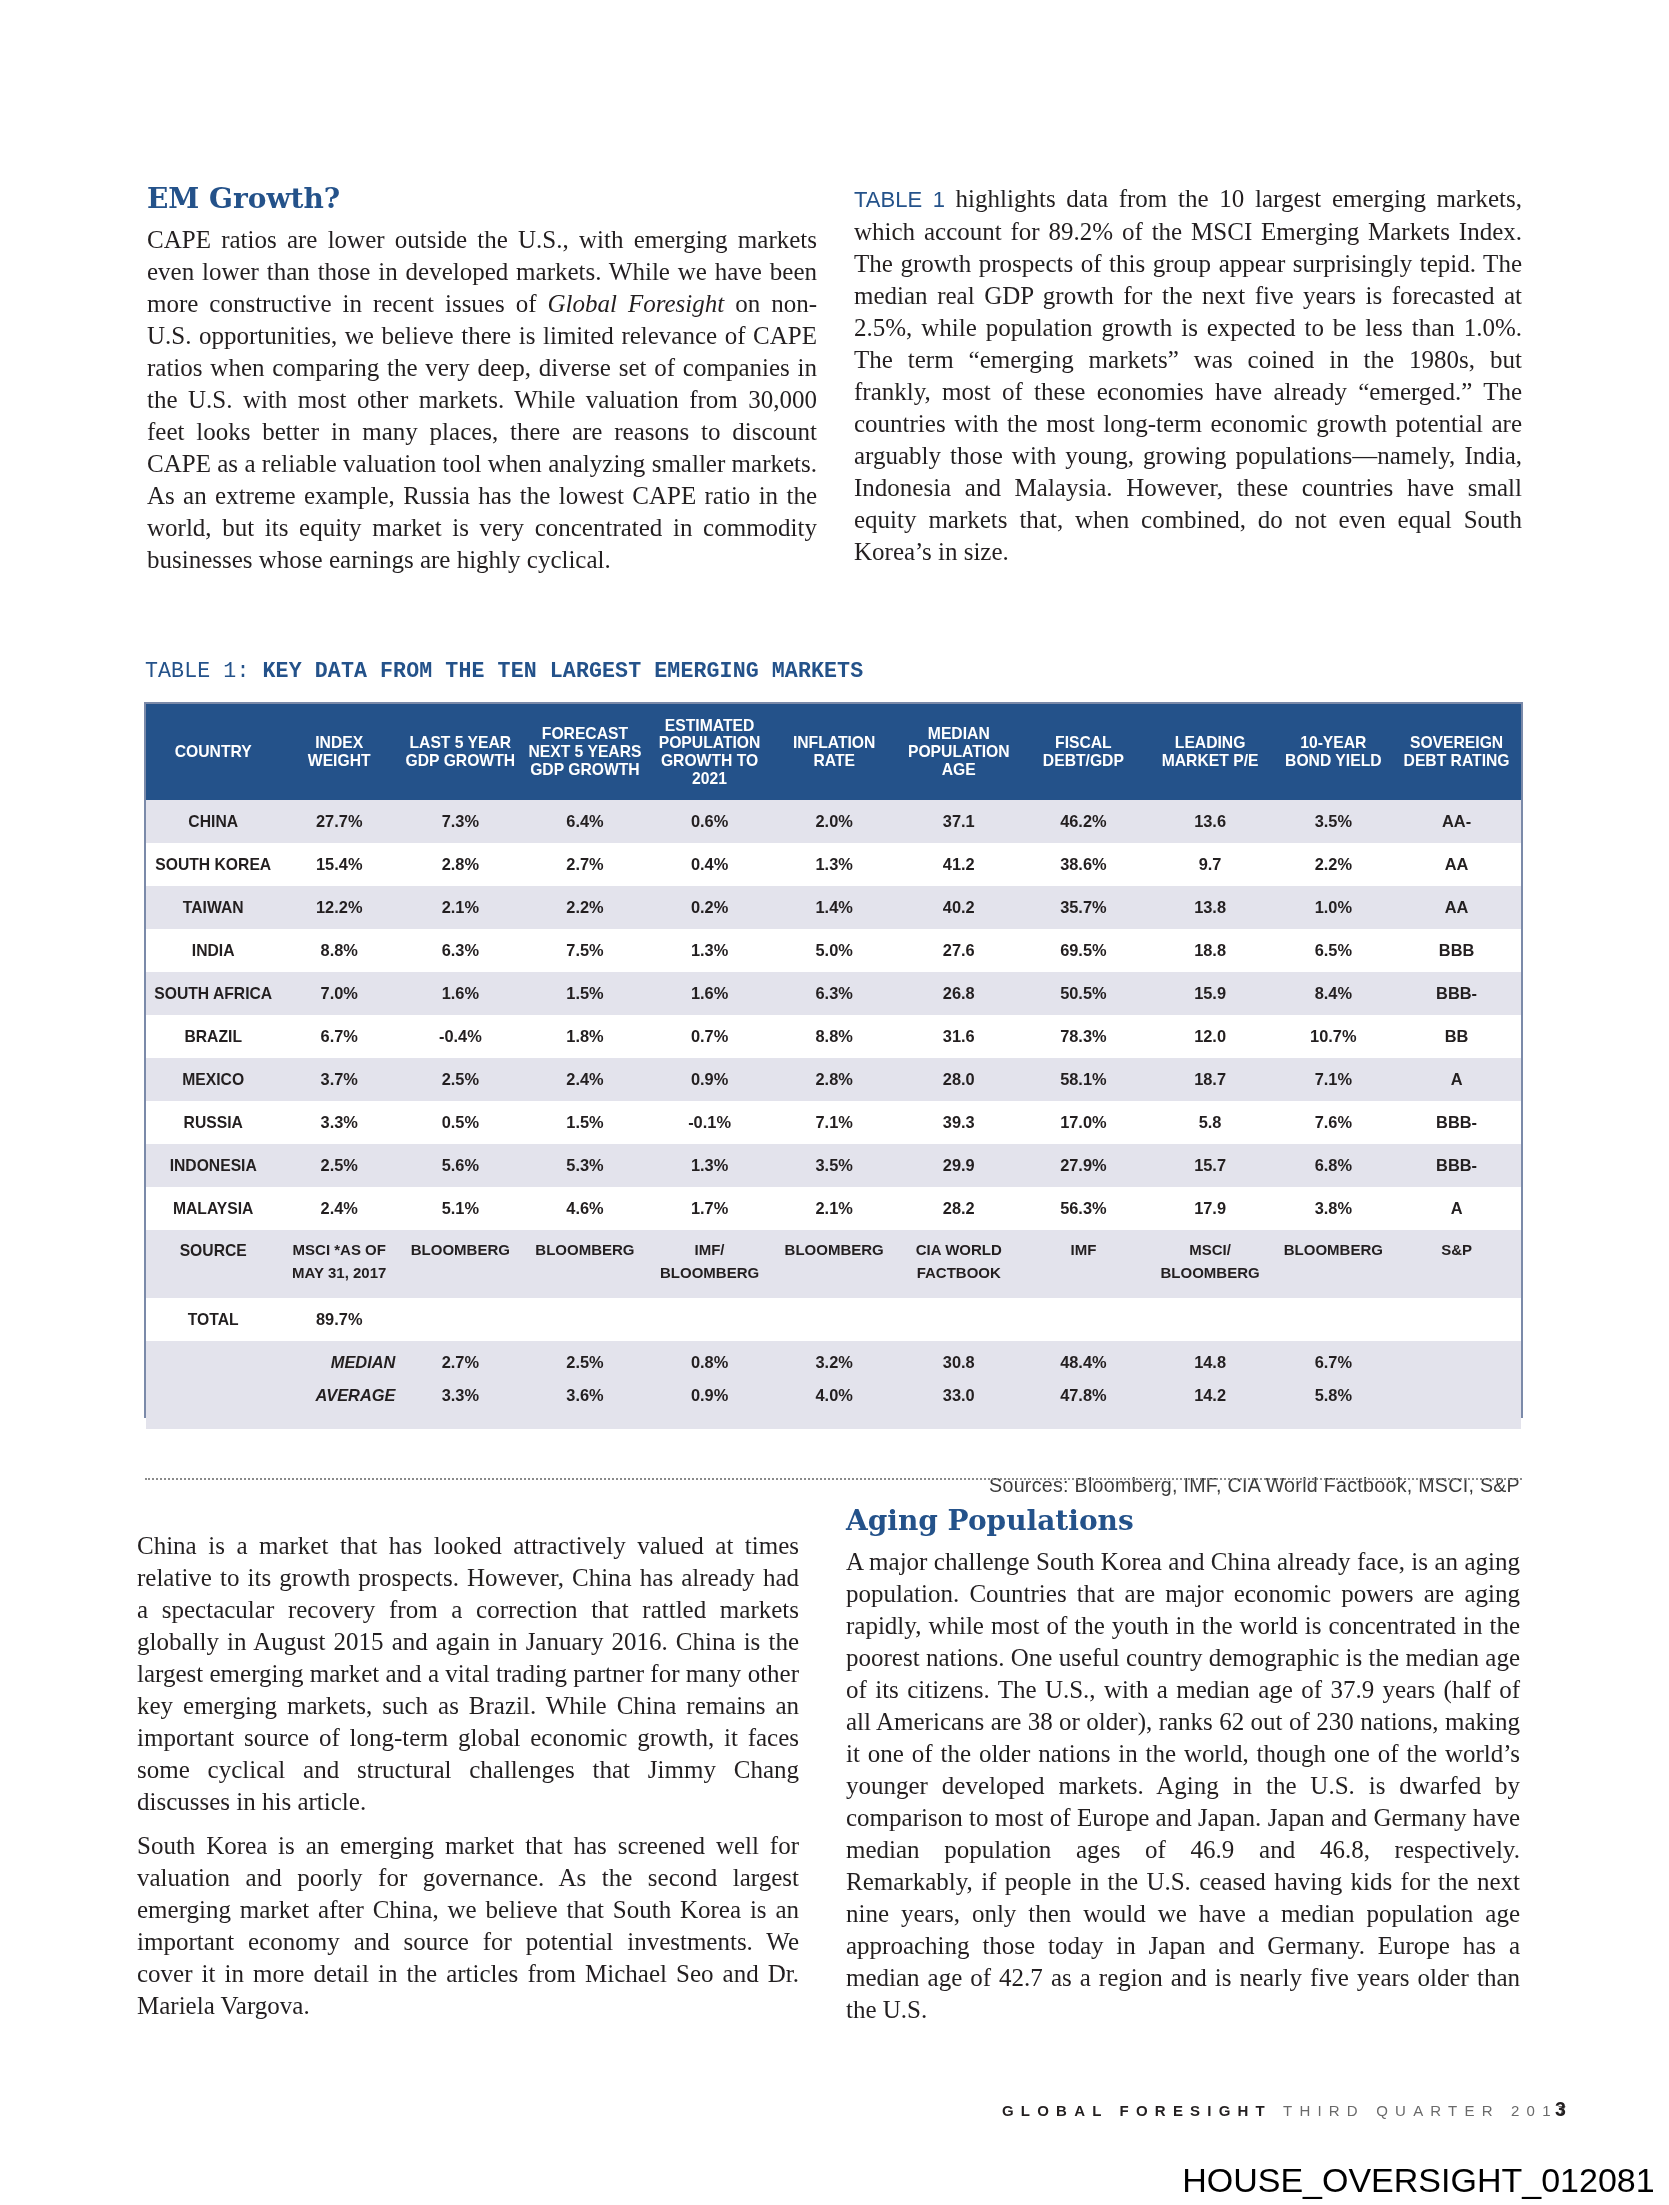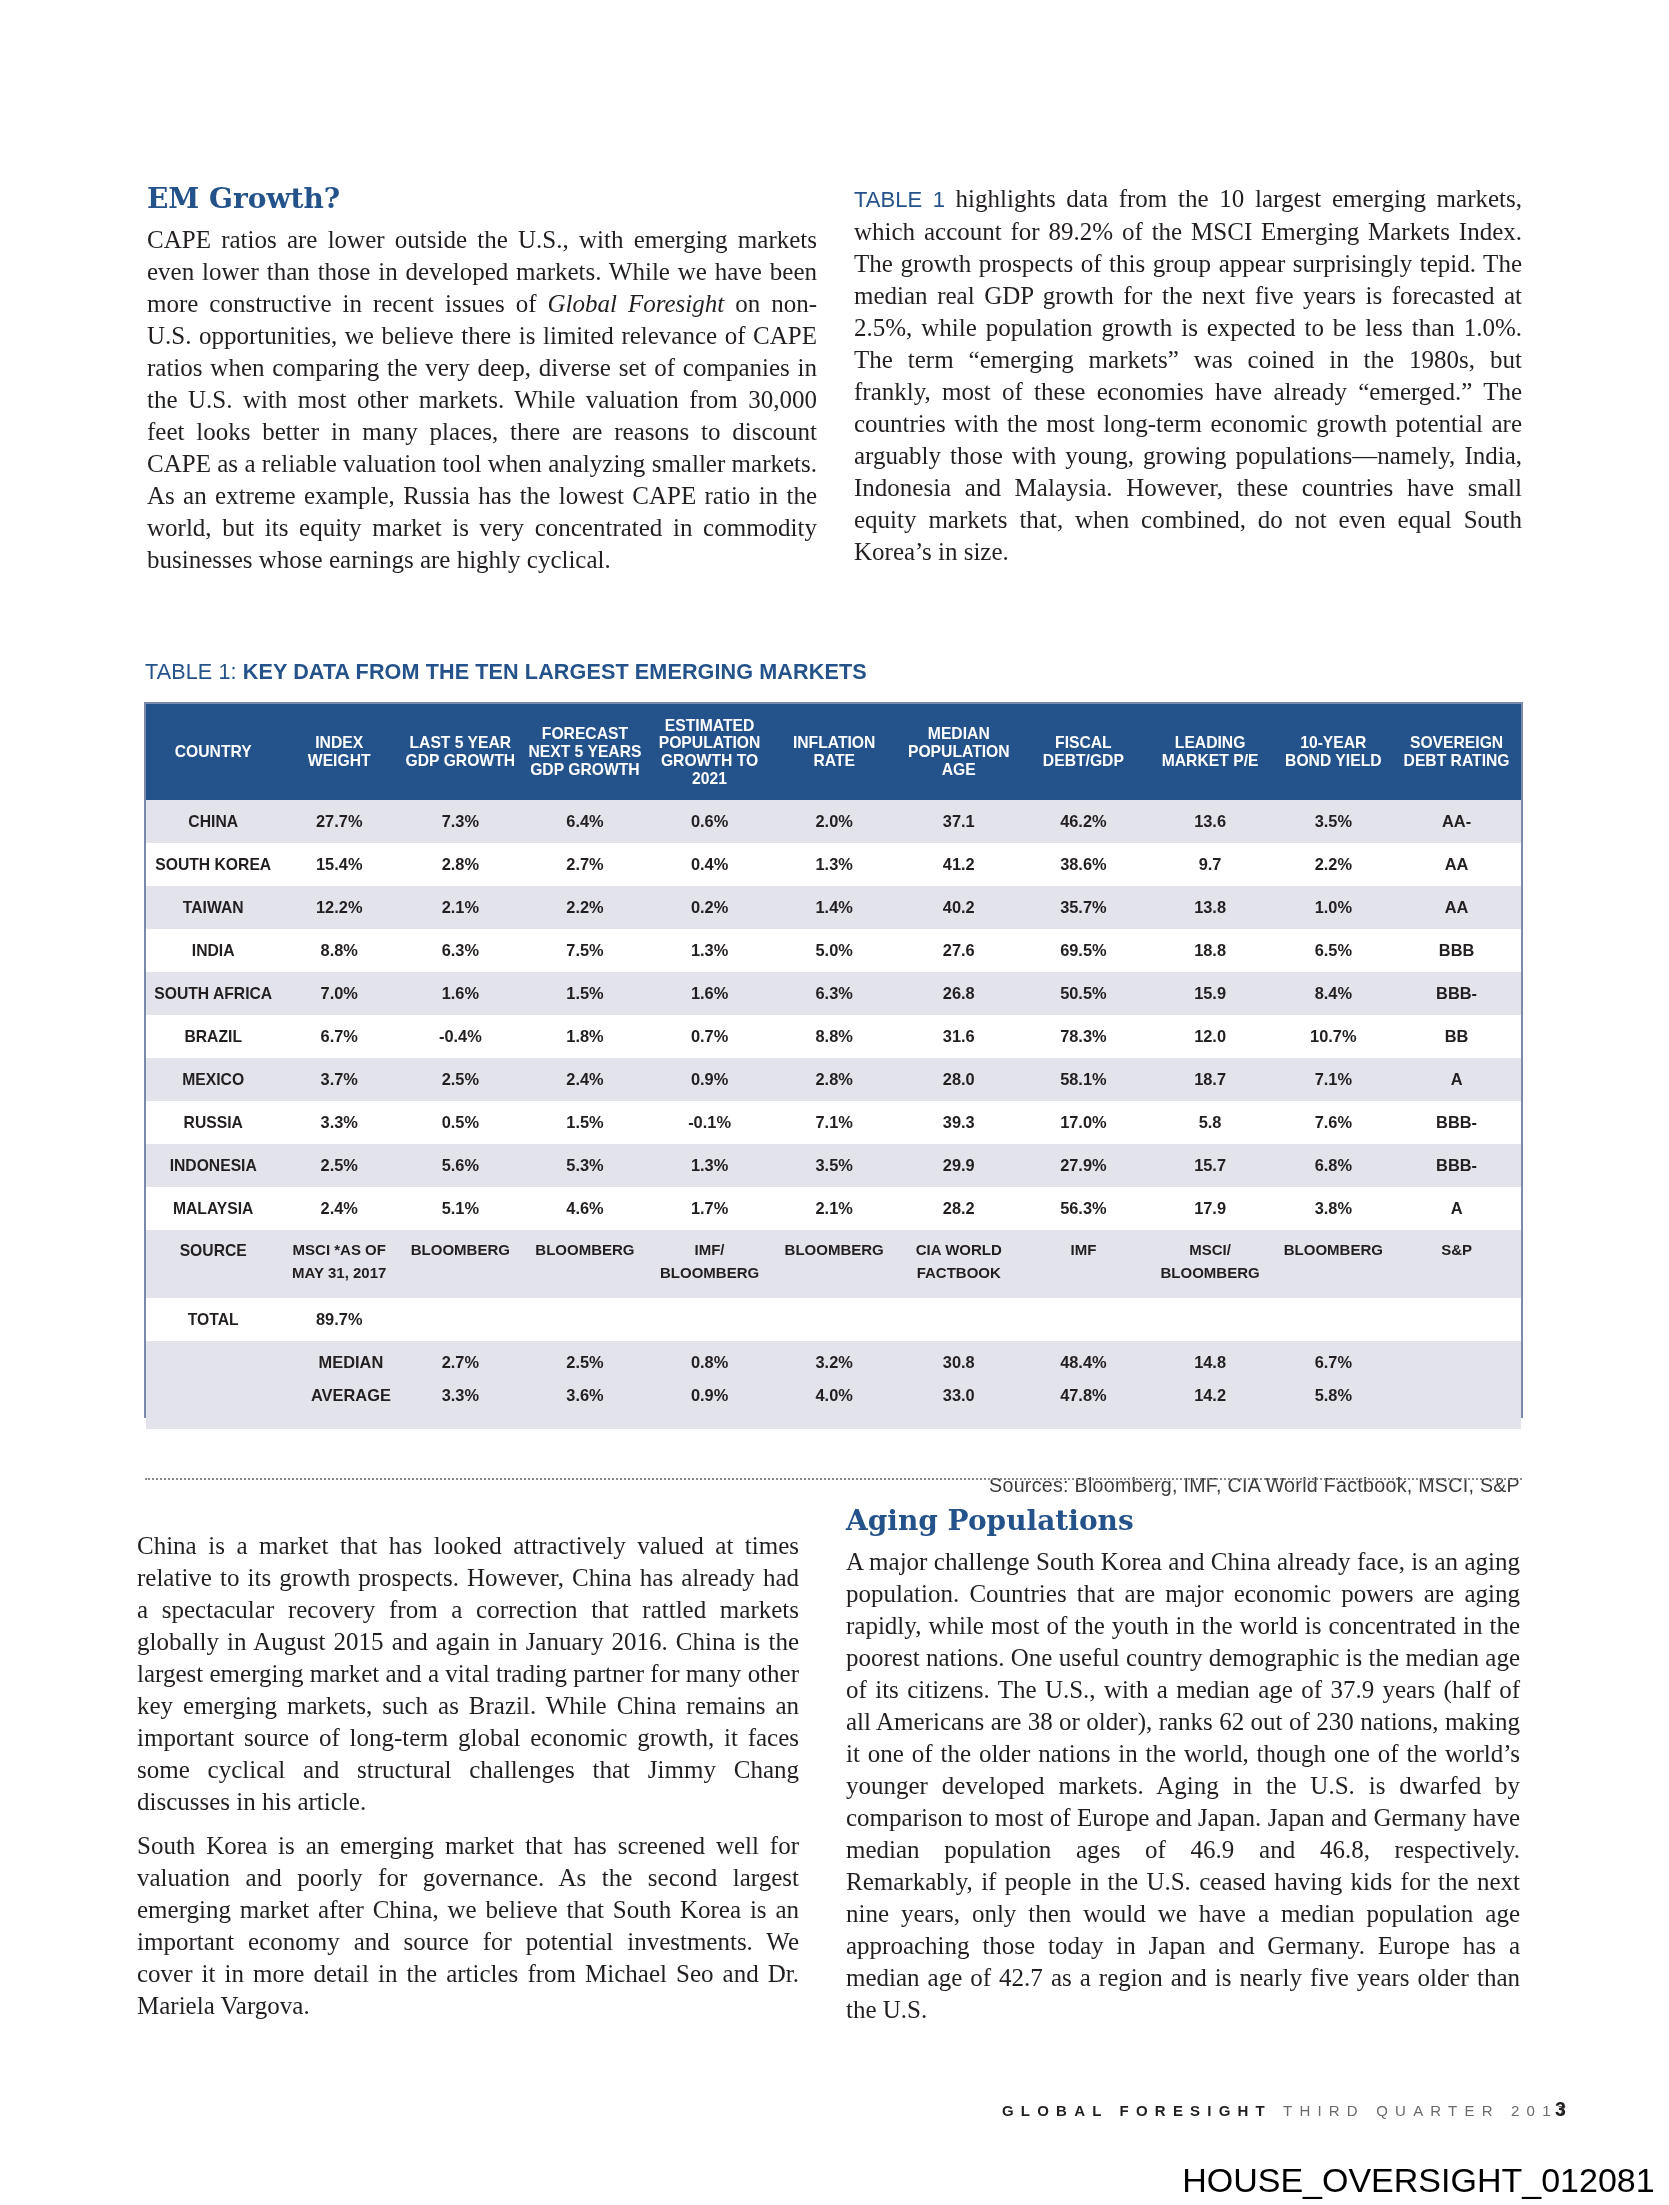--- a/index.html
+++ b/index.html
@@ -15,21 +15,21 @@
     font-size: 25px; line-height: 32px; text-align: justify; margin: 0;
     color: #231f20; hyphens: none;
   }
   .body-text p { margin: 0; }
   .body-text p + p { margin-top: 12px; }
   .tbl-ref { font-family: "Liberation Sans", sans-serif; color: #24528a; font-size: 22px; }
 
   
   #caption {
     position: absolute; left: 145px; top: 659px;
-    font-family: Liberation Sans, sans-serif; font-size: 21.6px; color: #24528a;
+    font-family: Liberation Mono, monospace; font-size: 21.6px; color: #24528a;
     letter-spacing: 0.1px; white-space: nowrap;
   }
   #caption .lead { font-weight: normal; }
   #caption .title { font-weight: bold; }
 
   
   #table-wrap {
     position: absolute; left: 144px; top: 702px; width: 1379px; height: 716px;
     border: 2.6px solid #7b8aa9; box-sizing: border-box; background: #ffffff;
   }
@@ -47,21 +47,21 @@
   }
   table.data td.country { font-size: 15.7px; }
   table.data tr.shade td { background: #e3e3ec; }
   table.data tr.row td { height: 43px; }
   table.data tr.src td { height: 59px; vertical-align: top; padding-top: 7.9px; font-size: 15px; line-height: 23.6px; }
   table.data tr.src td.country { padding-top: 9.2px; font-size: 15.7px; }
   table.data tr.total td { height: 43px; }
   table.data tr.stat td { height: 33px; }
   table.data tr.stat.first td { padding-top: 5.2px; }
   table.data tr.stat.last td { padding-bottom: 17px; }
-  table.data td.stat-label { text-align: center; padding-left: 26px; }
+  table.data td.stat-label { text-align: right; padding-left: 26px; font-style: italic; }
 
   #sources-note {
     position: absolute; right: 149px; top: 1430px;
     font-family: "Liberation Sans", sans-serif; font-size: 19.6px; color: #3a3a3a; letter-spacing: 0.3px; margin-top: 44px;
   }
   #dotted-rule {
     position: absolute; left: 145px; top: 1478px; width: 1377px; height: 0;
     border-top: 2.6px dotted #8a8a8a;
   }
 

